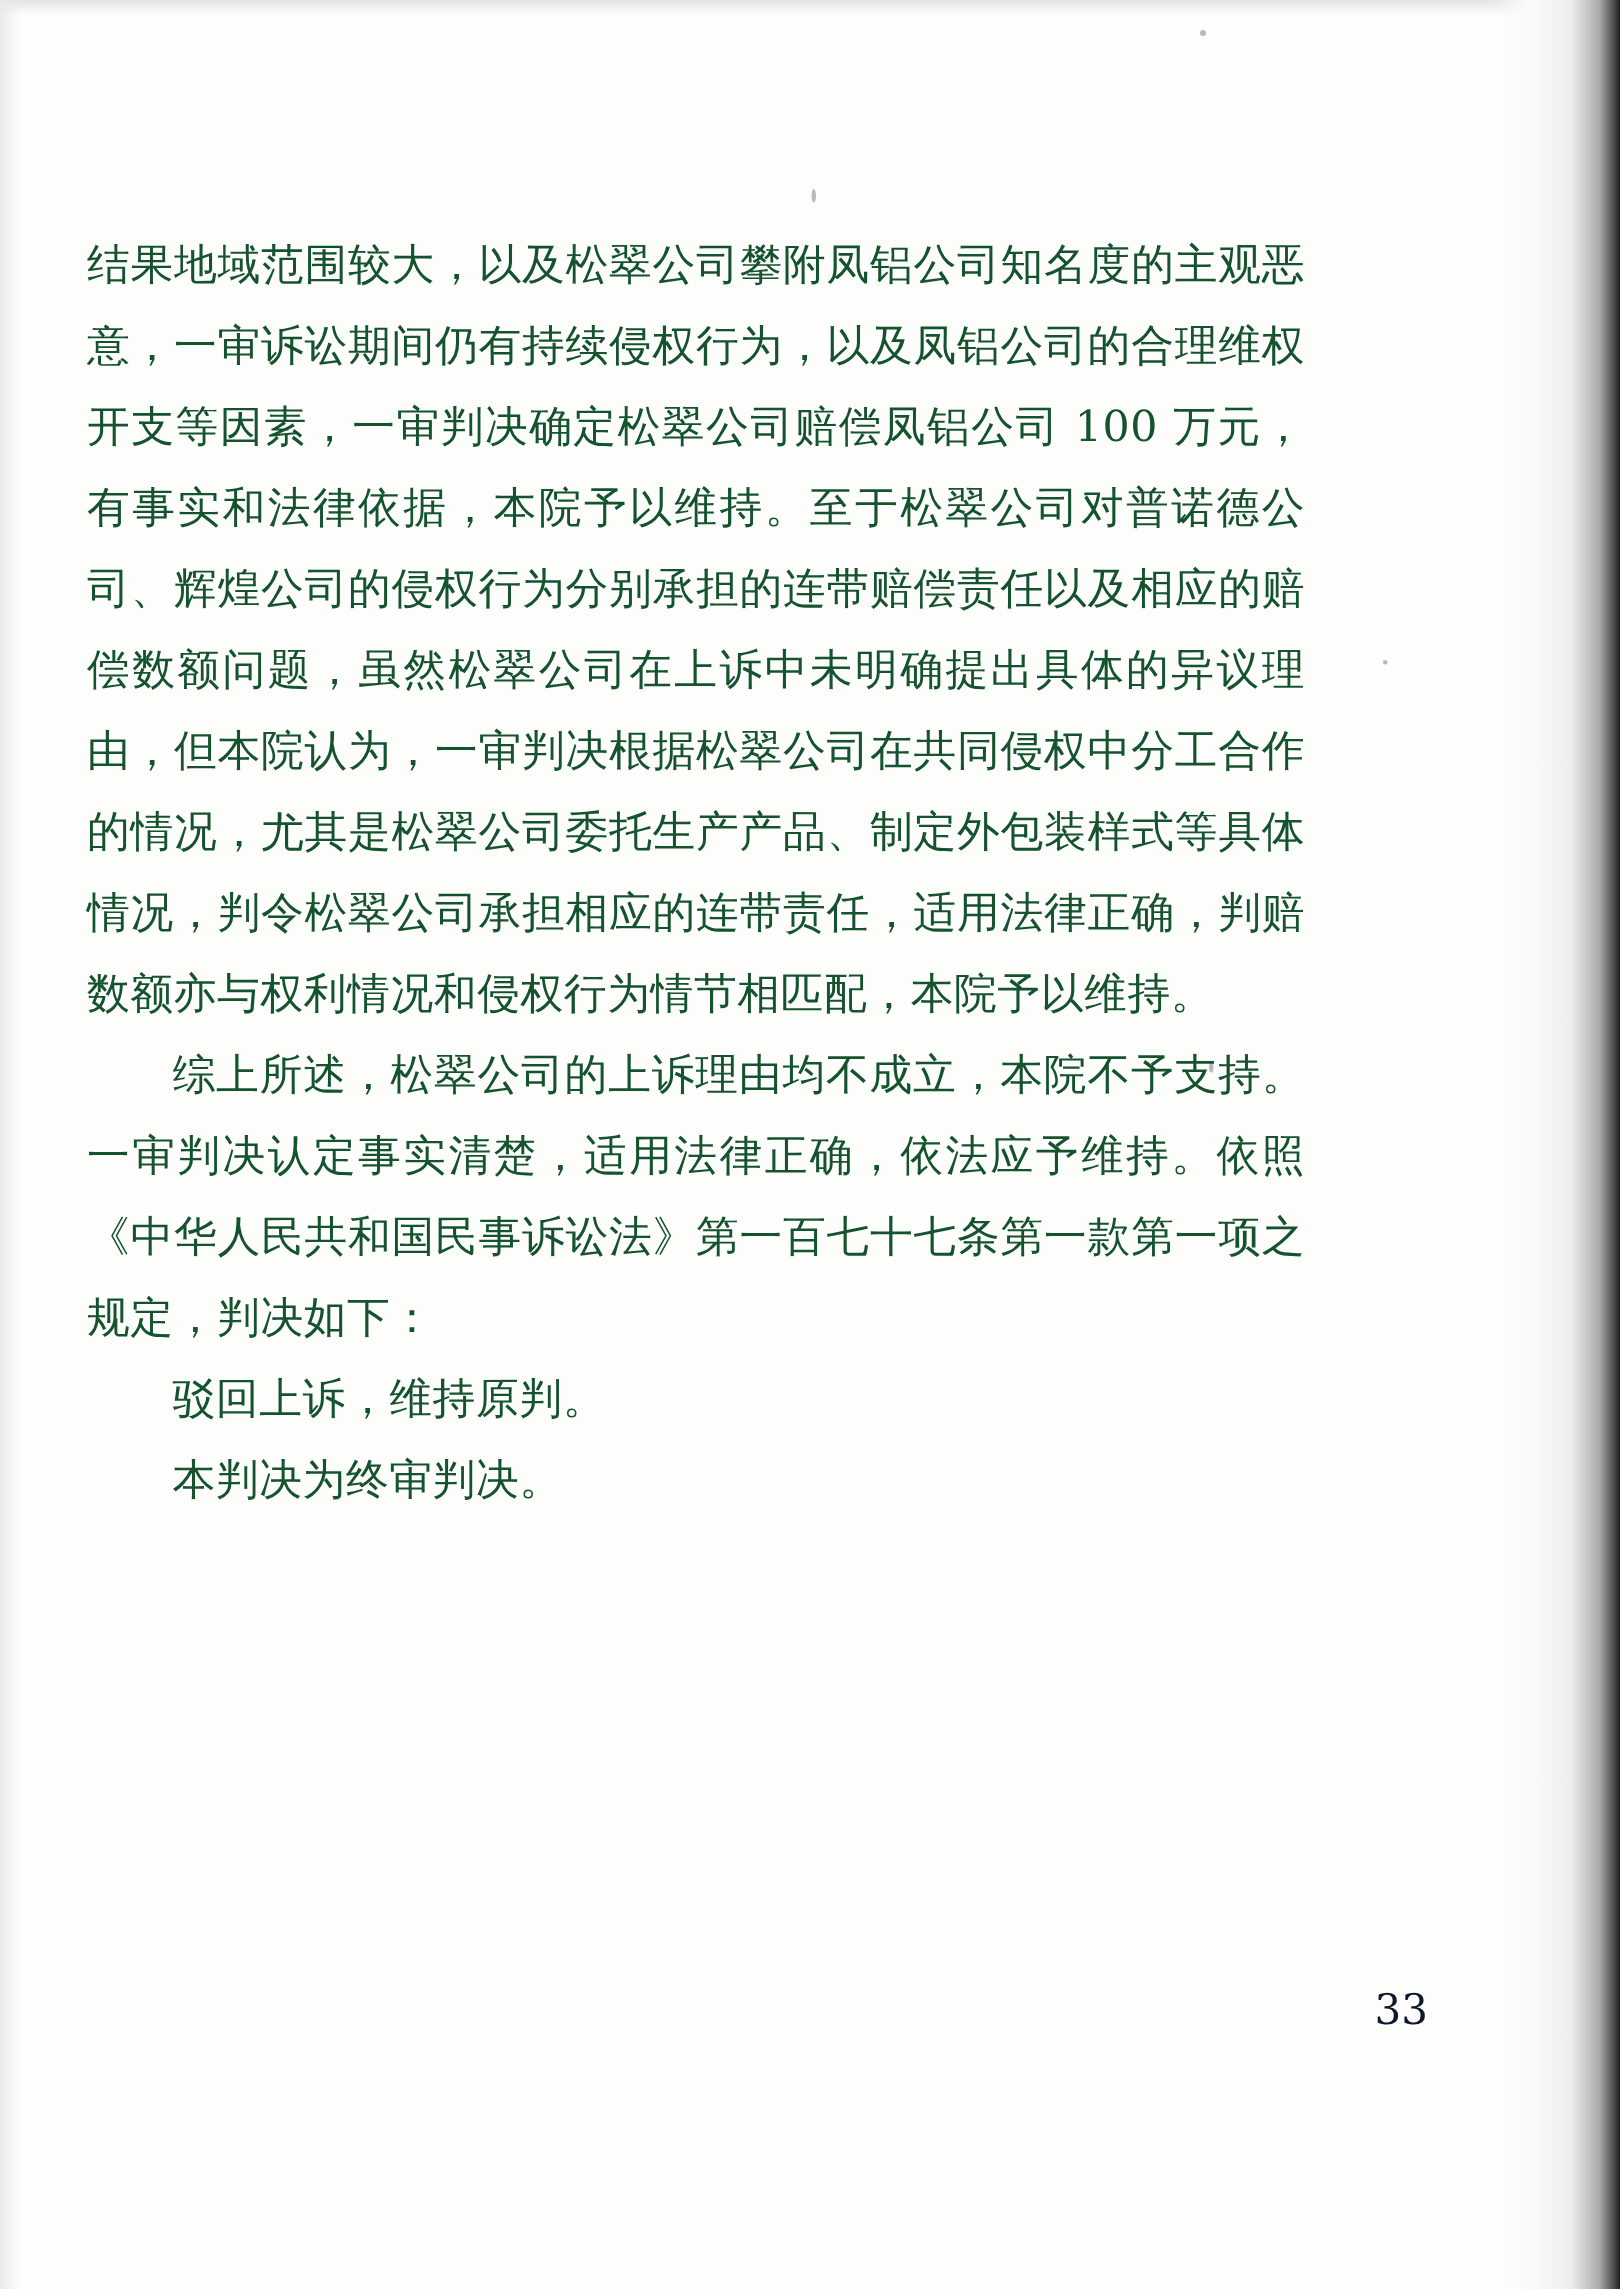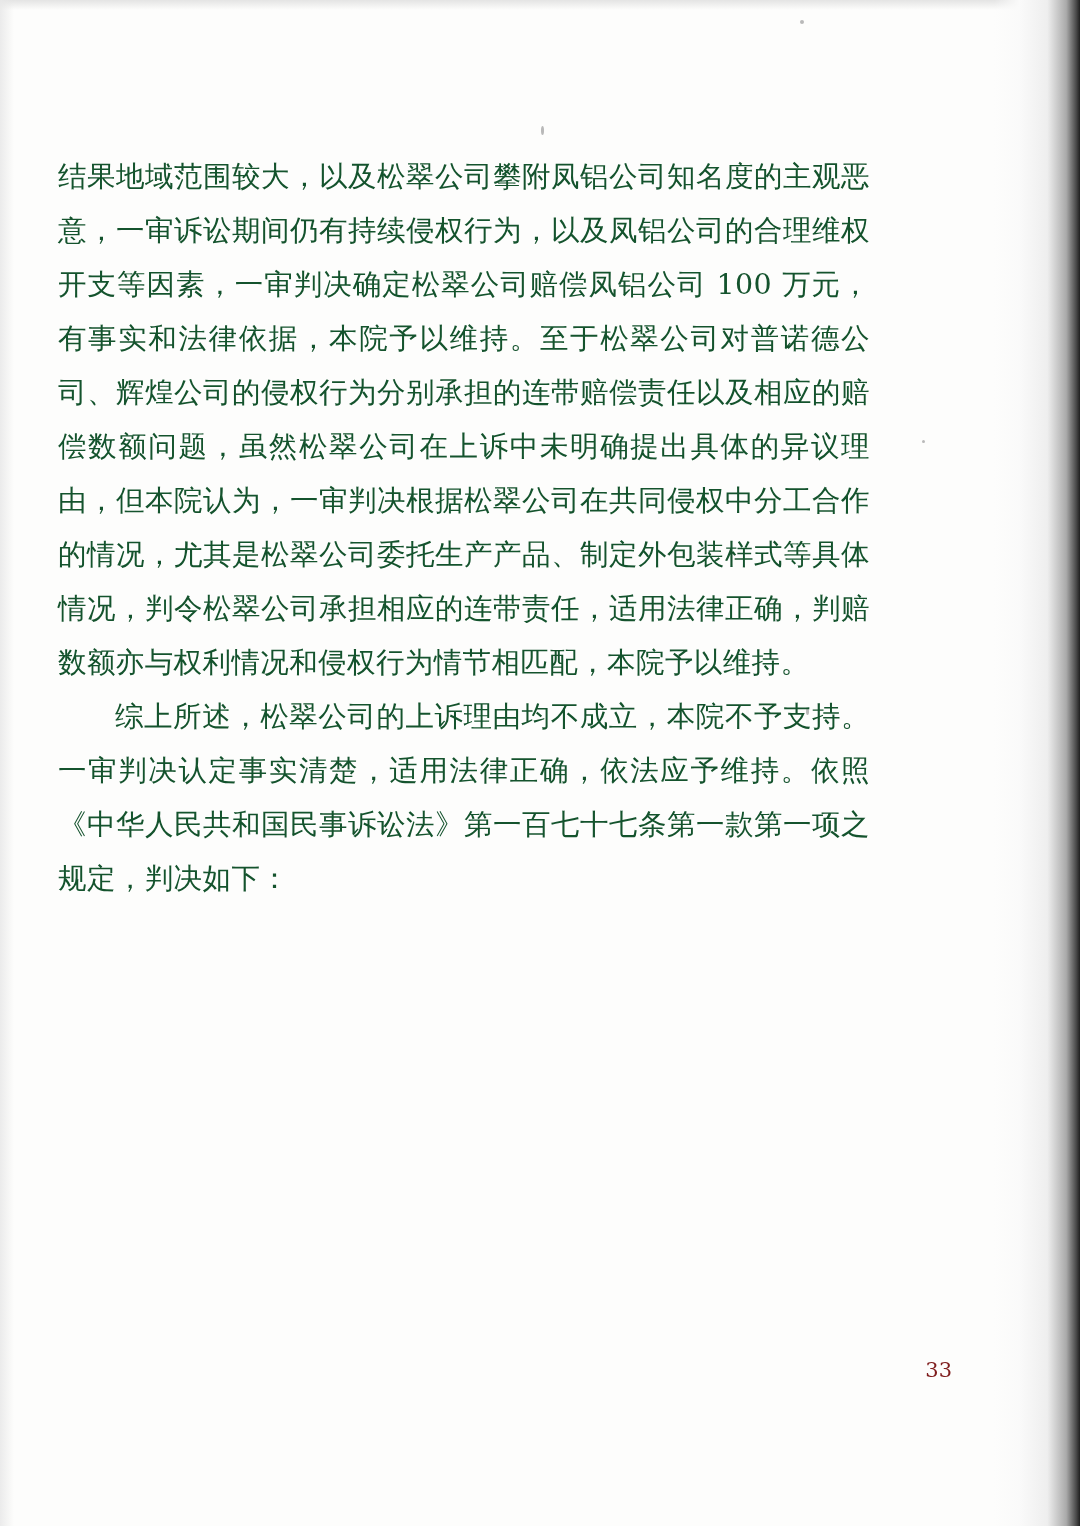--- a/index.html
+++ b/index.html
@@ -85,40 +85,42 @@
   .para.indent {
     text-indent: 2em;
   }
   .para + .para {
     margin-top: 0px;
   }
 
   #page-number {
     position: absolute;
     right: 128px;
-    bottom: 144px;
-    font-size: 21px;
-    color: #7f1d1d;
+    bottom: 170px;
+    font-size: 28px;
+    color: #0f172a;
     font-family: "DejaVu Serif", "Liberation Serif", serif;
   }
 </style>
 </head>
 <body>
 
 <div id="page">
 
   <div id="scan-edge-top"></div>
   <div id="scan-edge-left"></div>
   <div id="scan-edge-right"></div>
 
   <div class="speck" style="left:541px; top:126px; width:3px; height:9px;"></div>
   <div class="speck" style="left:800px; top:20px; width:4px; height:4px;"></div>
   <div class="speck" style="left:922px; top:440px; width:3px; height:3px;"></div>
   <div class="speck" style="left:806px; top:708px; width:3px; height:7px;"></div>
 
   <div id="doc-body">
     <p class="para">结果地域范围较大，以及松翠公司攀附凤铝公司知名度的主观恶意，一审诉讼期间仍有持续侵权行为，以及凤铝公司的合理维权开支等因素，一审判决确定松翠公司赔偿凤铝公司 100 万元，有事实和法律依据，本院予以维持。至于松翠公司对普诺德公司、辉煌公司的侵权行为分别承担的连带赔偿责任以及相应的赔偿数额问题，虽然松翠公司在上诉中未明确提出具体的异议理由，但本院认为，一审判决根据松翠公司在共同侵权中分工合作的情况，尤其是松翠公司委托生产产品、制定外包装样式等具体情况，判令松翠公司承担相应的连带责任，适用法律正确，判赔数额亦与权利情况和侵权行为情节相匹配，本院予以维持。</p>
     <p class="para indent">综上所述，松翠公司的上诉理由均不成立，本院不予支持。一审判决认定事实清楚，适用法律正确，依法应予维持。依照《中华人民共和国民事诉讼法》第一百七十七条第一款第一项之规定，判决如下：</p>
+    <p class="para indent">驳回上诉，维持原判。</p>
+    <p class="para indent">本判决为终审判决。</p>
   </div>
 
   <div id="page-number">33</div>
 
 </div>
 
 </body></html>

